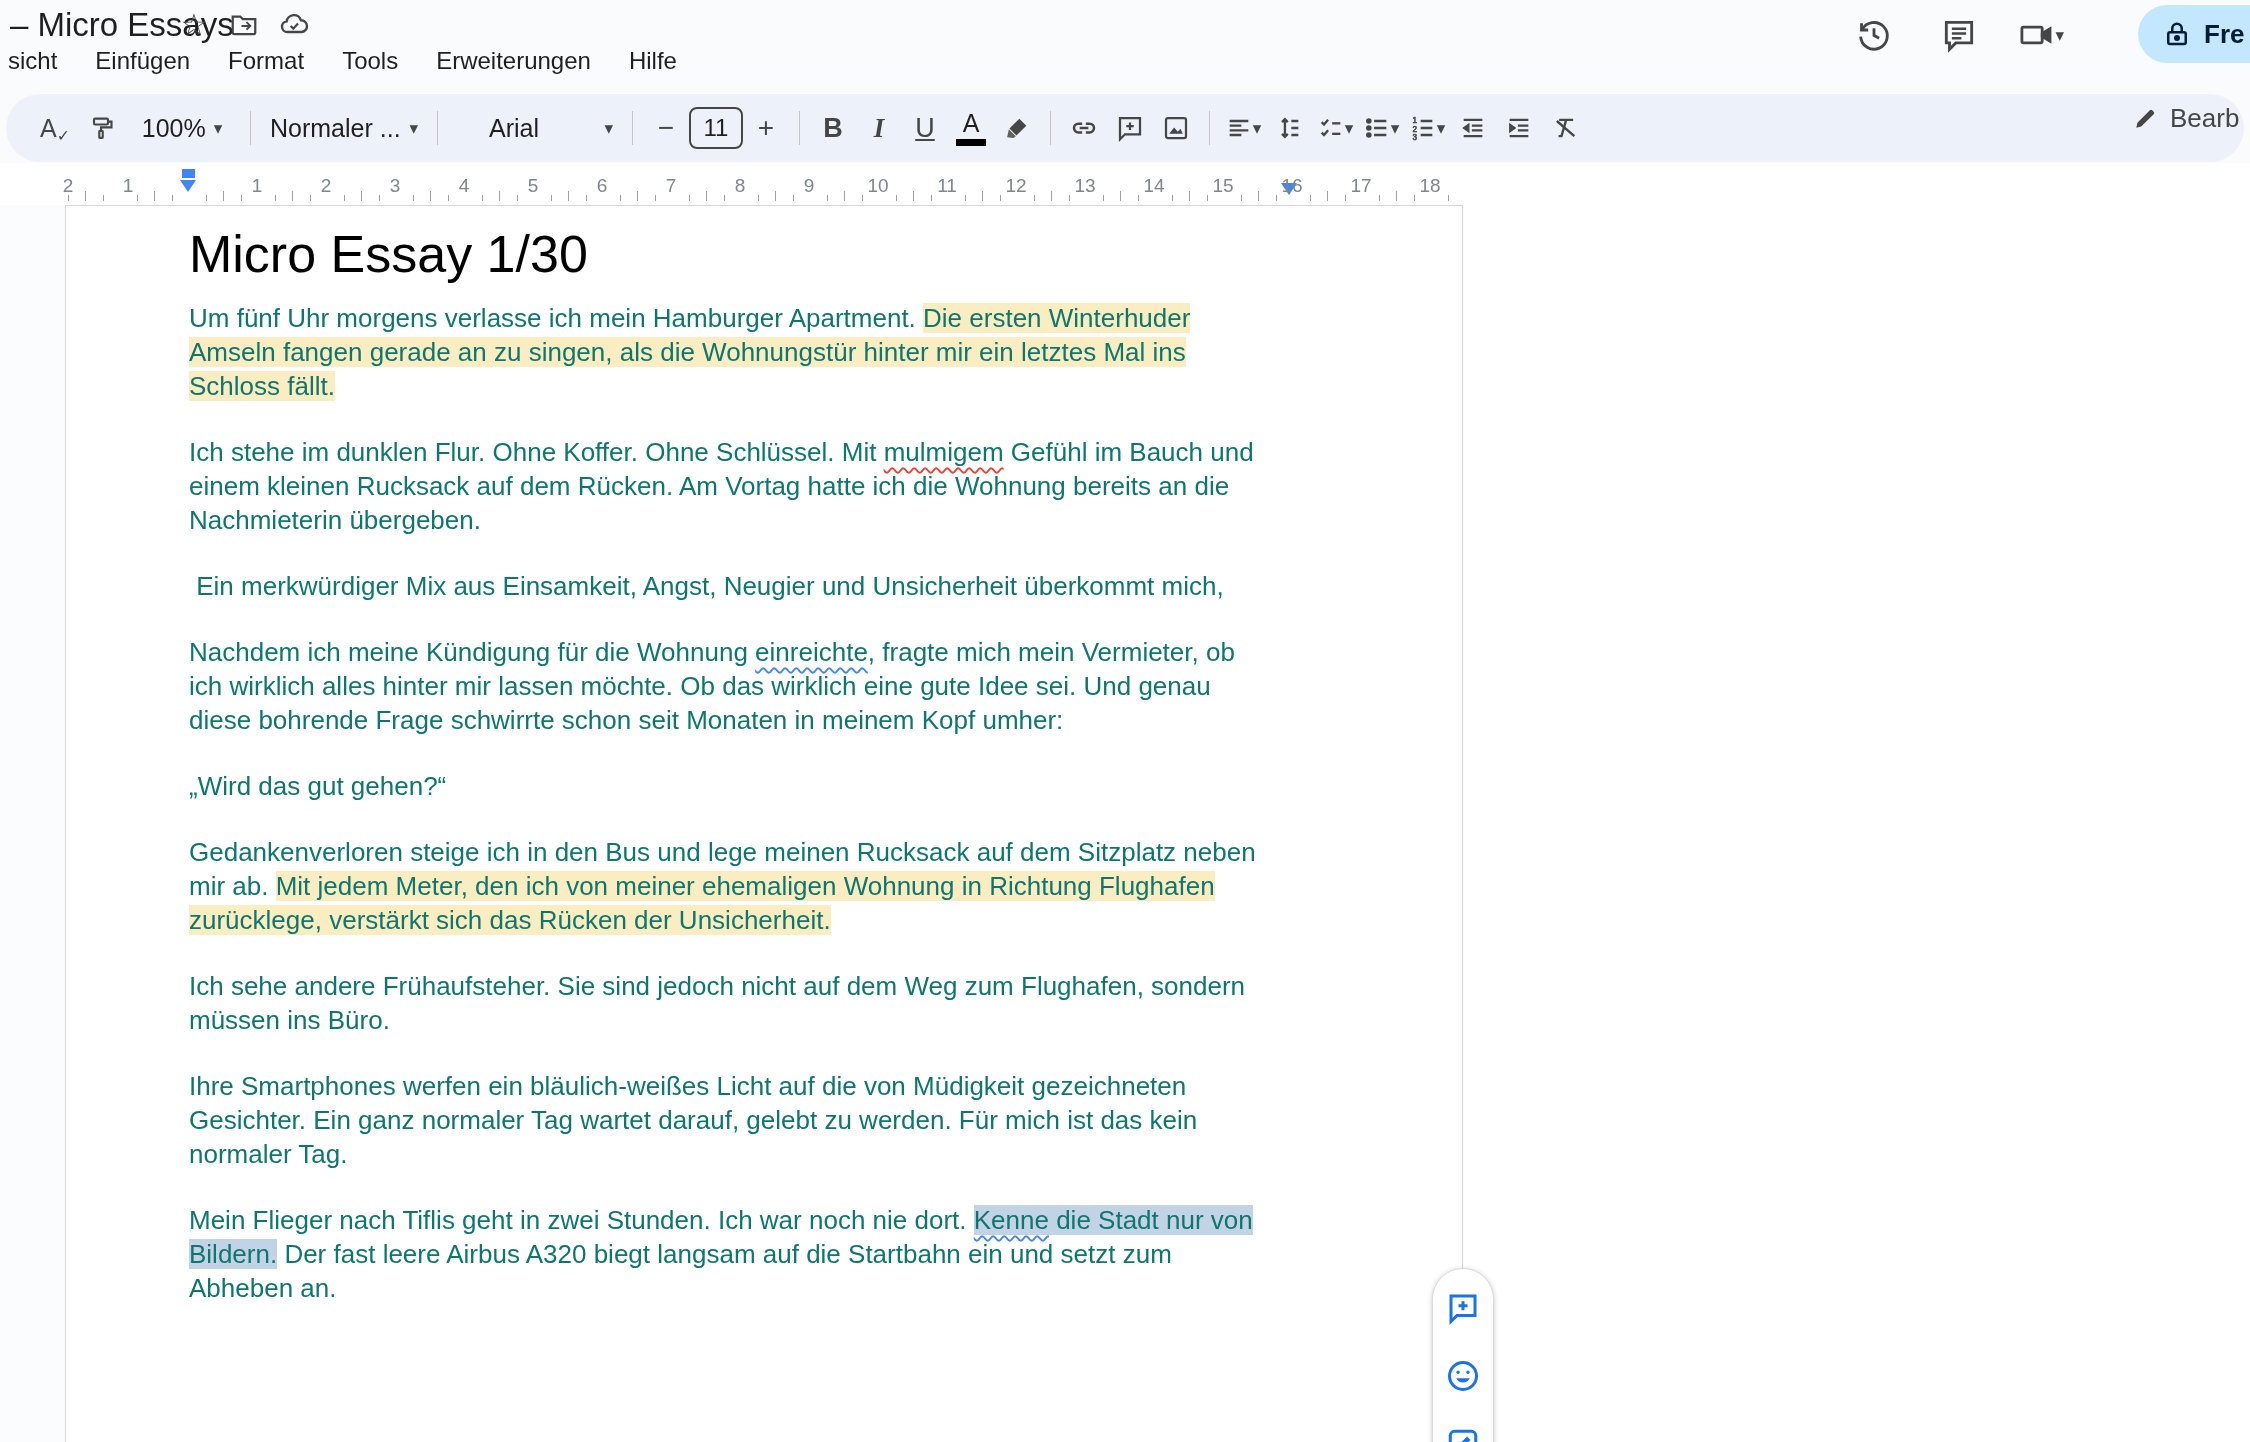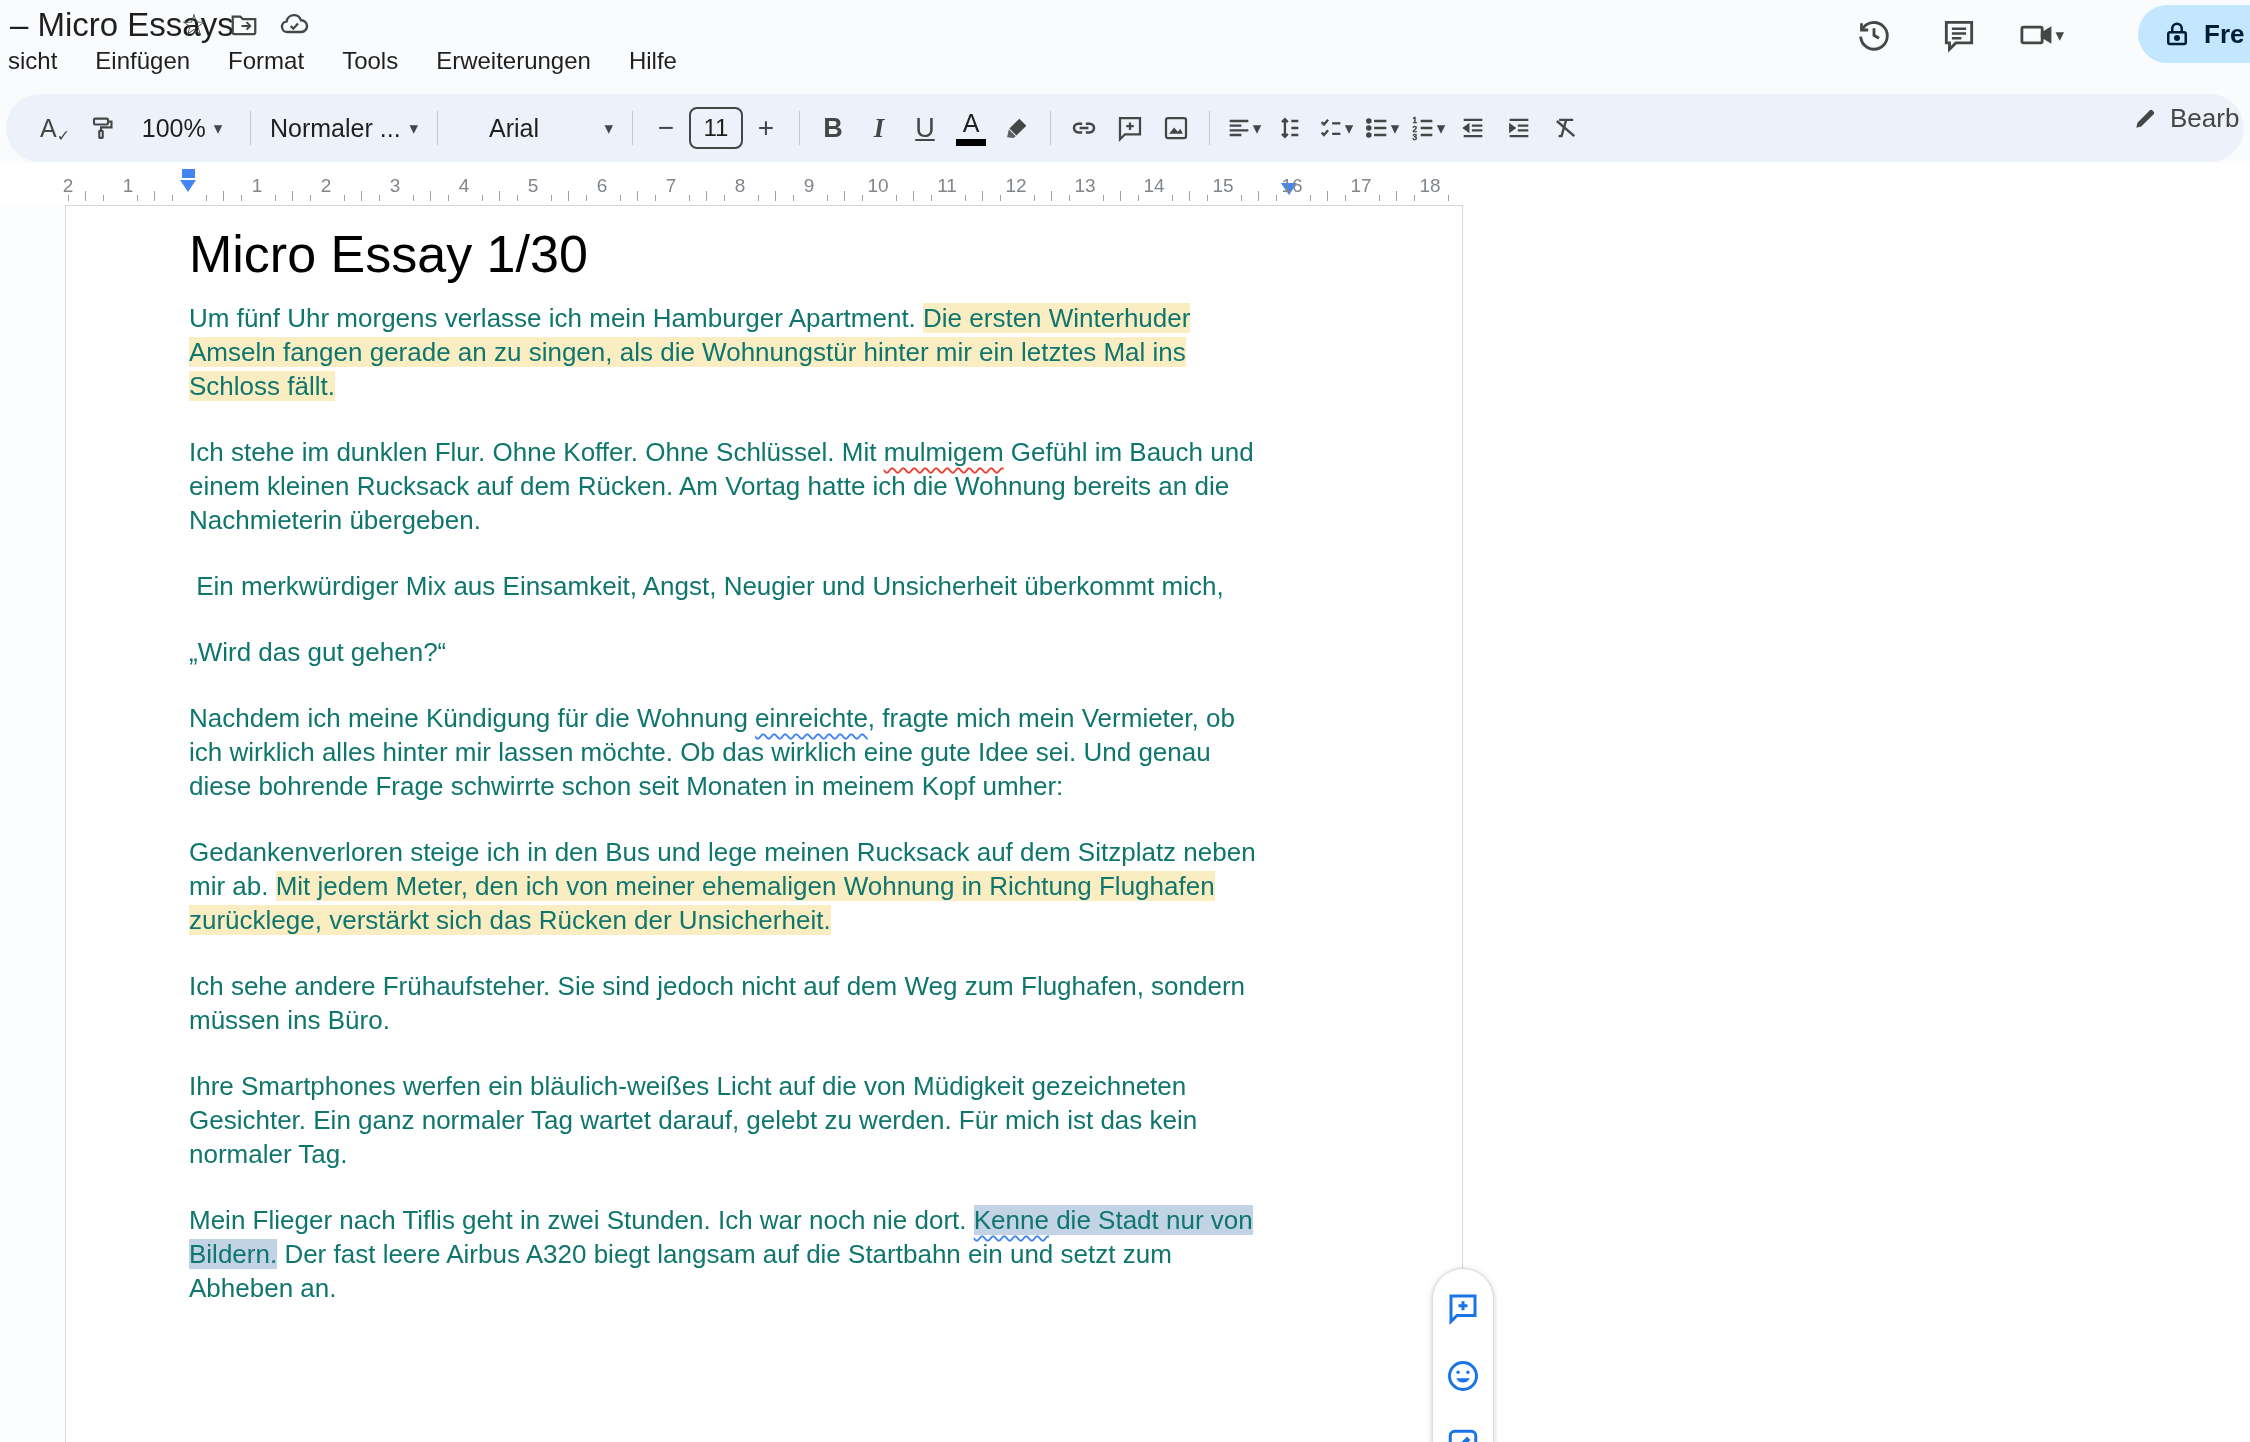--- a/index.html
+++ b/index.html
@@ -376,26 +376,26 @@
           </div>
           <div class="para">
             <div class="line"><span class="seg">Ich stehe im dunklen Flur. Ohne Koffer. Ohne Schlüssel. Mit </span><span class="seg red">mulmigem</span><span class="seg"> Gefühl im Bauch und</span></div>
             <div class="line"><span class="seg">einem kleinen Rucksack auf dem Rücken. Am Vortag hatte ich die Wohnung bereits an die</span></div>
             <div class="line"><span class="seg">Nachmieterin übergeben.</span></div>
           </div>
           <div class="para">
             <div class="line"><span class="seg"> Ein merkwürdiger Mix aus Einsamkeit, Angst, Neugier und Unsicherheit überkommt mich,</span></div>
           </div>
           <div class="para">
-            <div class="line"><span class="seg">„Wird das gut gehen?“</span></div>
-          </div>
-          <div class="para">
             <div class="line"><span class="seg">Nachdem ich meine Kündigung für die Wohnung </span><span class="seg blue">einreichte</span><span class="seg">, fragte mich mein Vermieter, ob</span></div>
             <div class="line"><span class="seg">ich wirklich alles hinter mir lassen möchte. Ob das wirklich eine gute Idee sei. Und genau</span></div>
             <div class="line"><span class="seg">diese bohrende Frage schwirrte schon seit Monaten in meinem Kopf umher:</span></div>
+          </div>
+          <div class="para">
+            <div class="line"><span class="seg">„Wird das gut gehen?“</span></div>
           </div>
           <div class="para">
             <div class="line"><span class="seg">Gedankenverloren steige ich in den Bus und lege meinen Rucksack auf dem Sitzplatz neben</span></div>
             <div class="line"><span class="seg">mir ab. </span><span class="seg h">Mit jedem Meter, den ich von meiner ehemaligen Wohnung in Richtung Flughafen</span></div>
             <div class="line"><span class="seg h">zurücklege, verstärkt sich das Rücken der Unsicherheit.</span></div>
           </div>
           <div class="para">
             <div class="line"><span class="seg">Ich sehe andere Frühaufsteher. Sie sind jedoch nicht auf dem Weg zum Flughafen, sondern</span></div>
             <div class="line"><span class="seg">müssen ins Büro.</span></div>
           </div>

